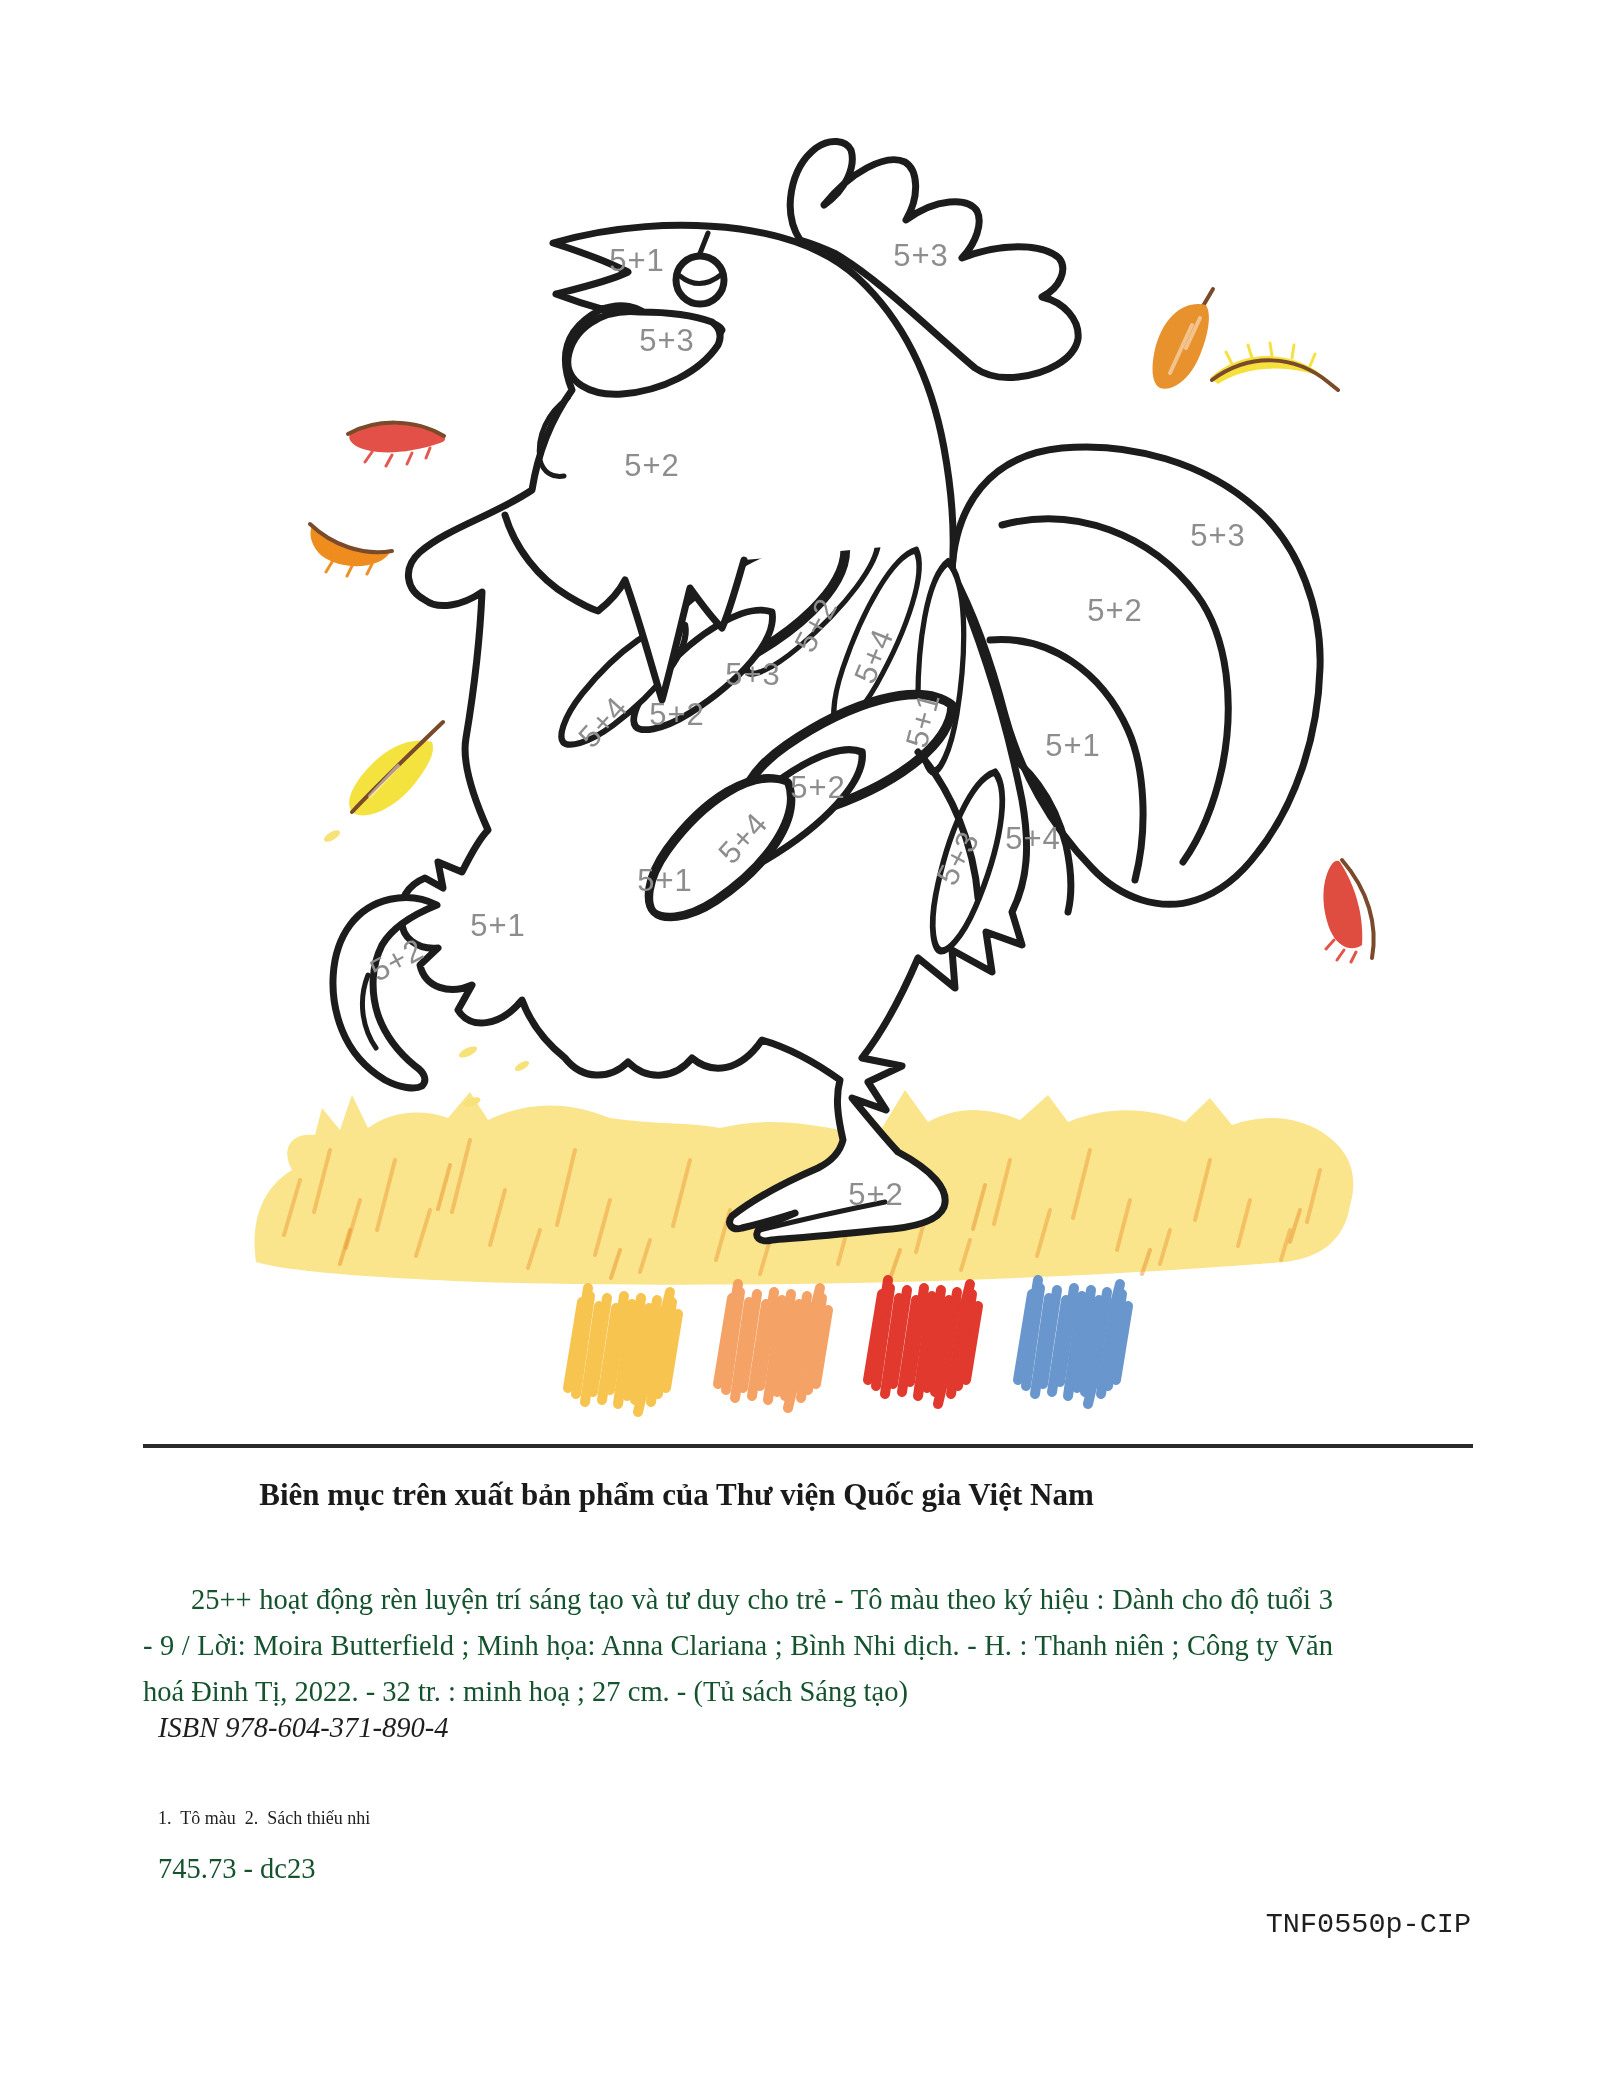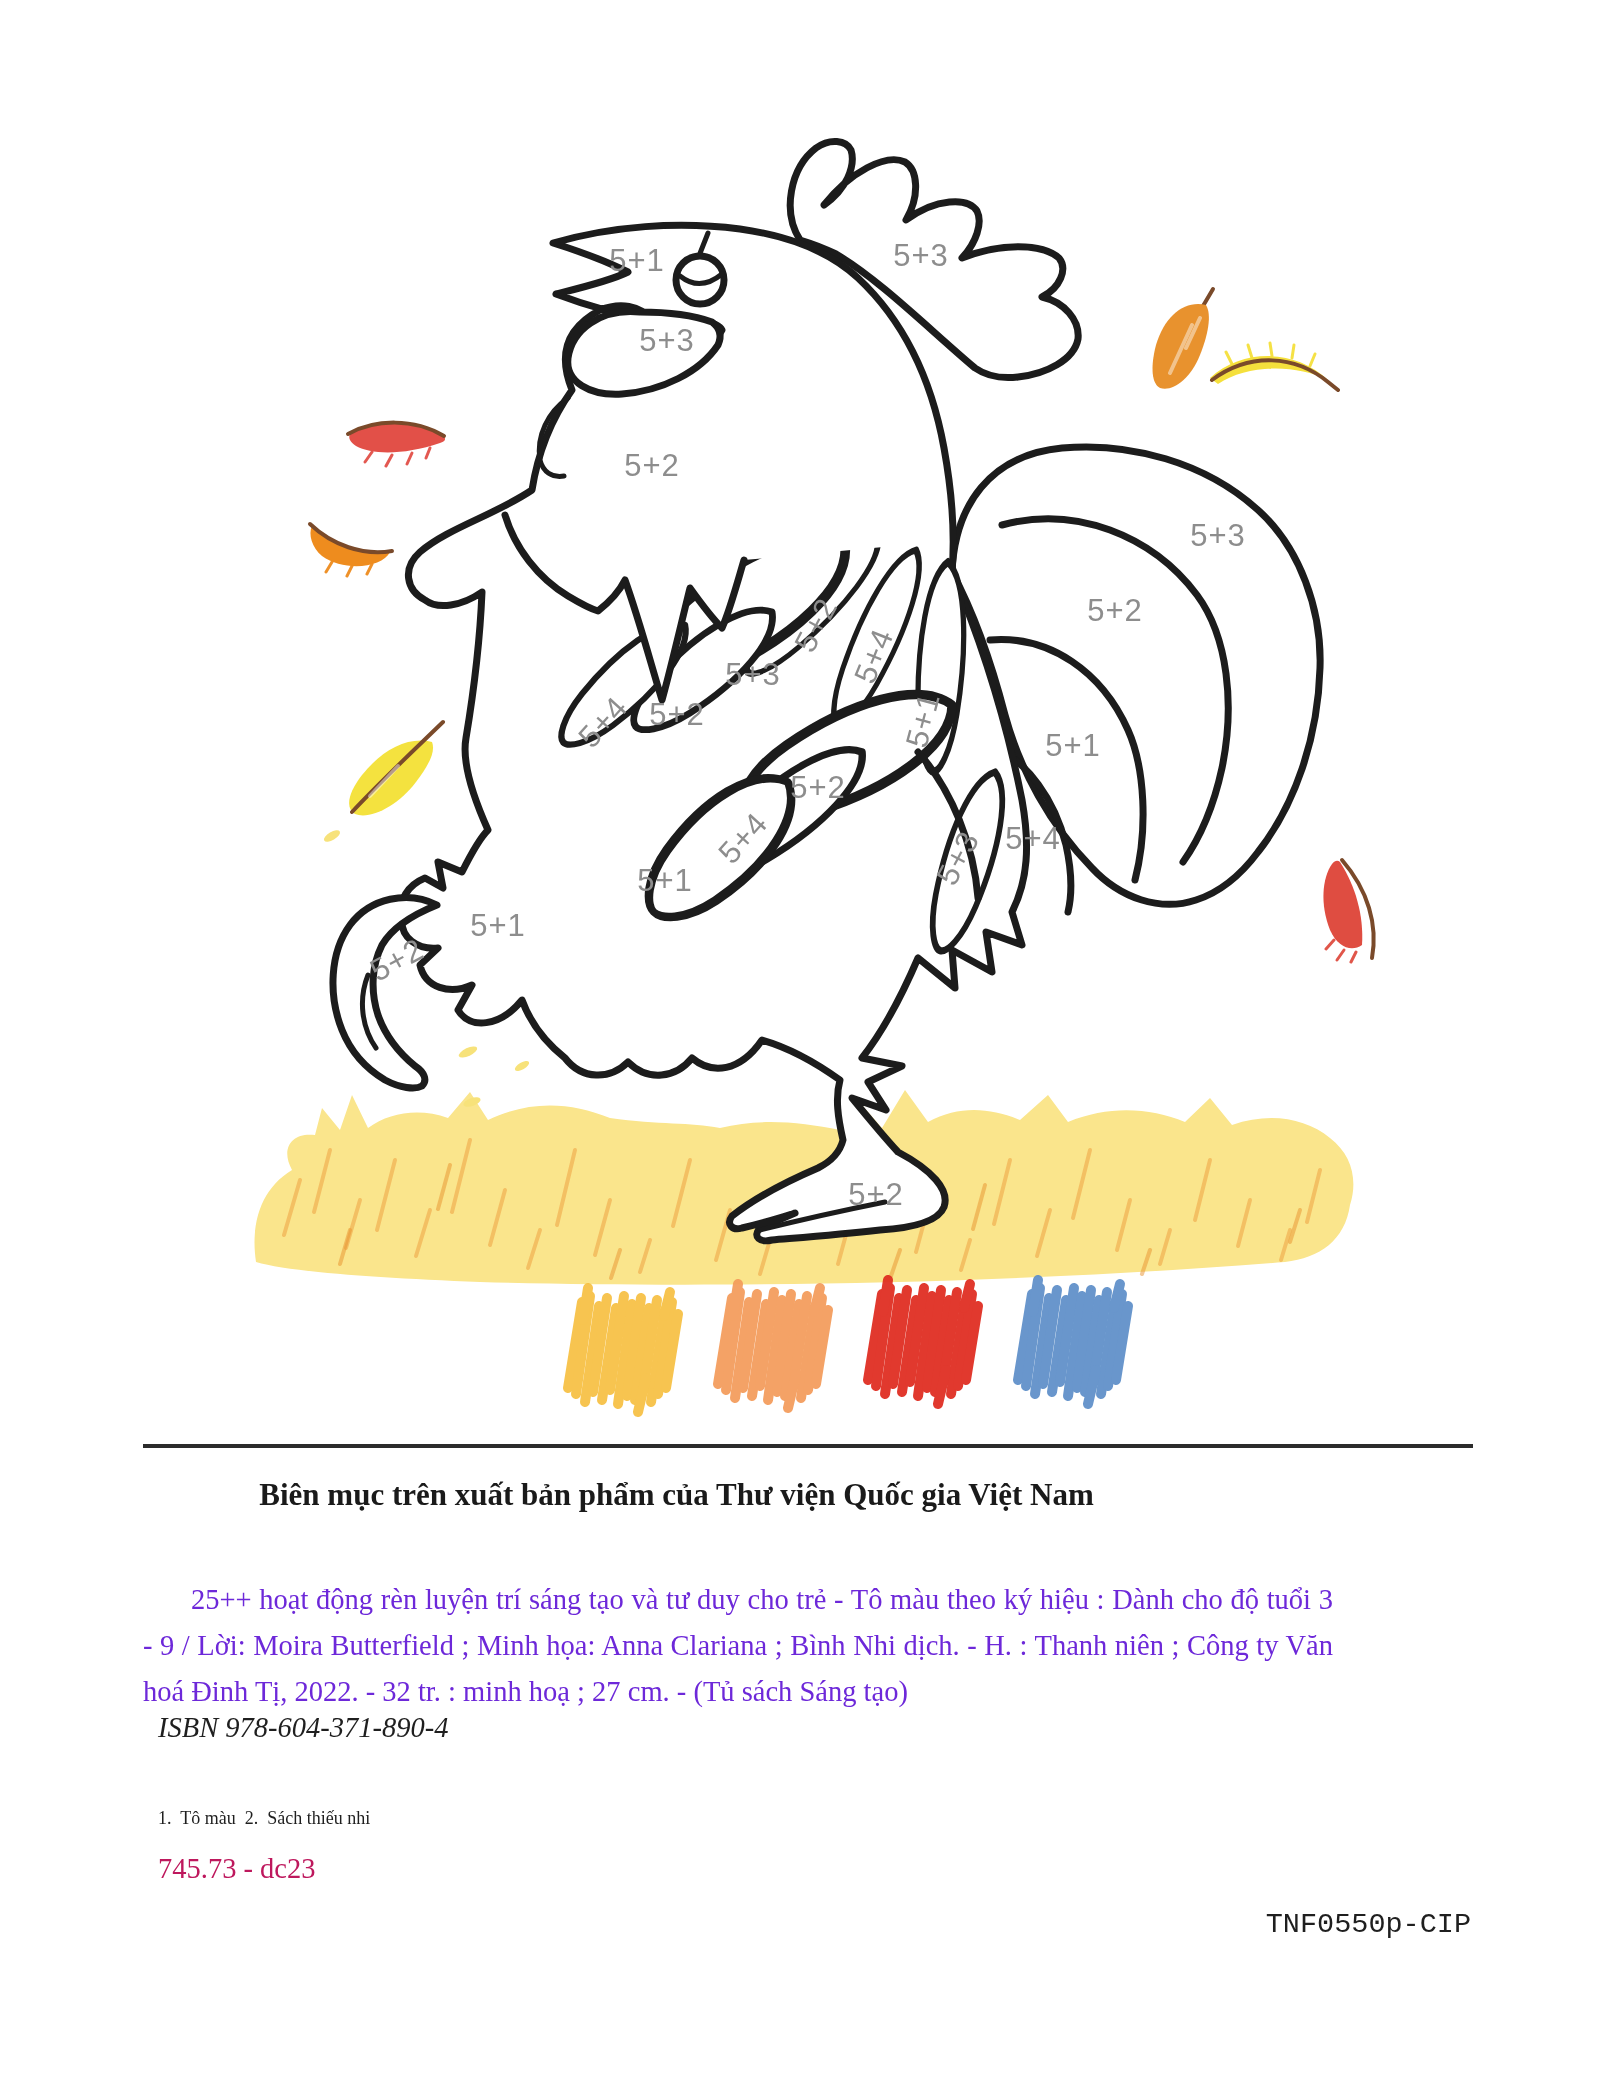--- a/index.html
+++ b/index.html
@@ -17,24 +17,24 @@
   .grasshatch2{stroke:#E8922E;stroke-width:4;stroke-linecap:round;opacity:.5;fill:none;}
   .fringe{stroke-width:3;stroke-linecap:round;fill:none;opacity:.95;}
   .stem{fill:none;stroke:#7a4a2a;stroke-width:4;stroke-linecap:round;}
   .streak{stroke:#ffffff;stroke-width:4;stroke-linecap:round;opacity:.45;fill:none;}
 
   .textblock{position:absolute;left:0;top:0;width:1615px;}
   .rule{position:absolute;left:143px;top:1444px;width:1330px;height:4px;background:#2b2b2b;}
   .cip-heading{position:absolute;left:0;top:1477px;width:1353px;text-align:center;
     font-weight:bold;font-size:31px;color:#1a1a1a;}
   .cip-entry{position:absolute;left:143px;top:1577px;width:1190px;font-size:28.5px;
-    line-height:46px;text-align:justify;text-indent:48px;color:#6d28d9;}
+    line-height:46px;text-align:justify;text-indent:48px;color:#14532d;}
   .cip-isbn{position:absolute;left:158px;top:1712px;font-size:28.5px;color:#1f1f1f;font-style:italic;}
   .cip-tracings{position:absolute;left:158px;top:1808px;font-size:18px;color:#1f1f1f;white-space:pre;text-align:right;}
-  .cip-ddc{position:absolute;left:158px;top:1853px;font-size:28.5px;color:#be185d;}
+  .cip-ddc{position:absolute;left:158px;top:1853px;font-size:28.5px;color:#14532d;}
   .cip-code{position:absolute;right:144px;top:1908px;font-size:28.5px;color:#1f1f1f;text-align:right;font-family:Liberation Mono, monospace;}
 </style>
 </head>
 <body>
 
 <svg id="art" width="1615" height="1450" viewBox="0 0 1615 1450">
   <defs>
 
     <path id="wf" d="M0 0 C-26 14 -34 70 -26 128 C-21 162 -8 178 0 178 C8 178 21 162 26 128 C34 70 26 14 0 0 Z"></path>
 

